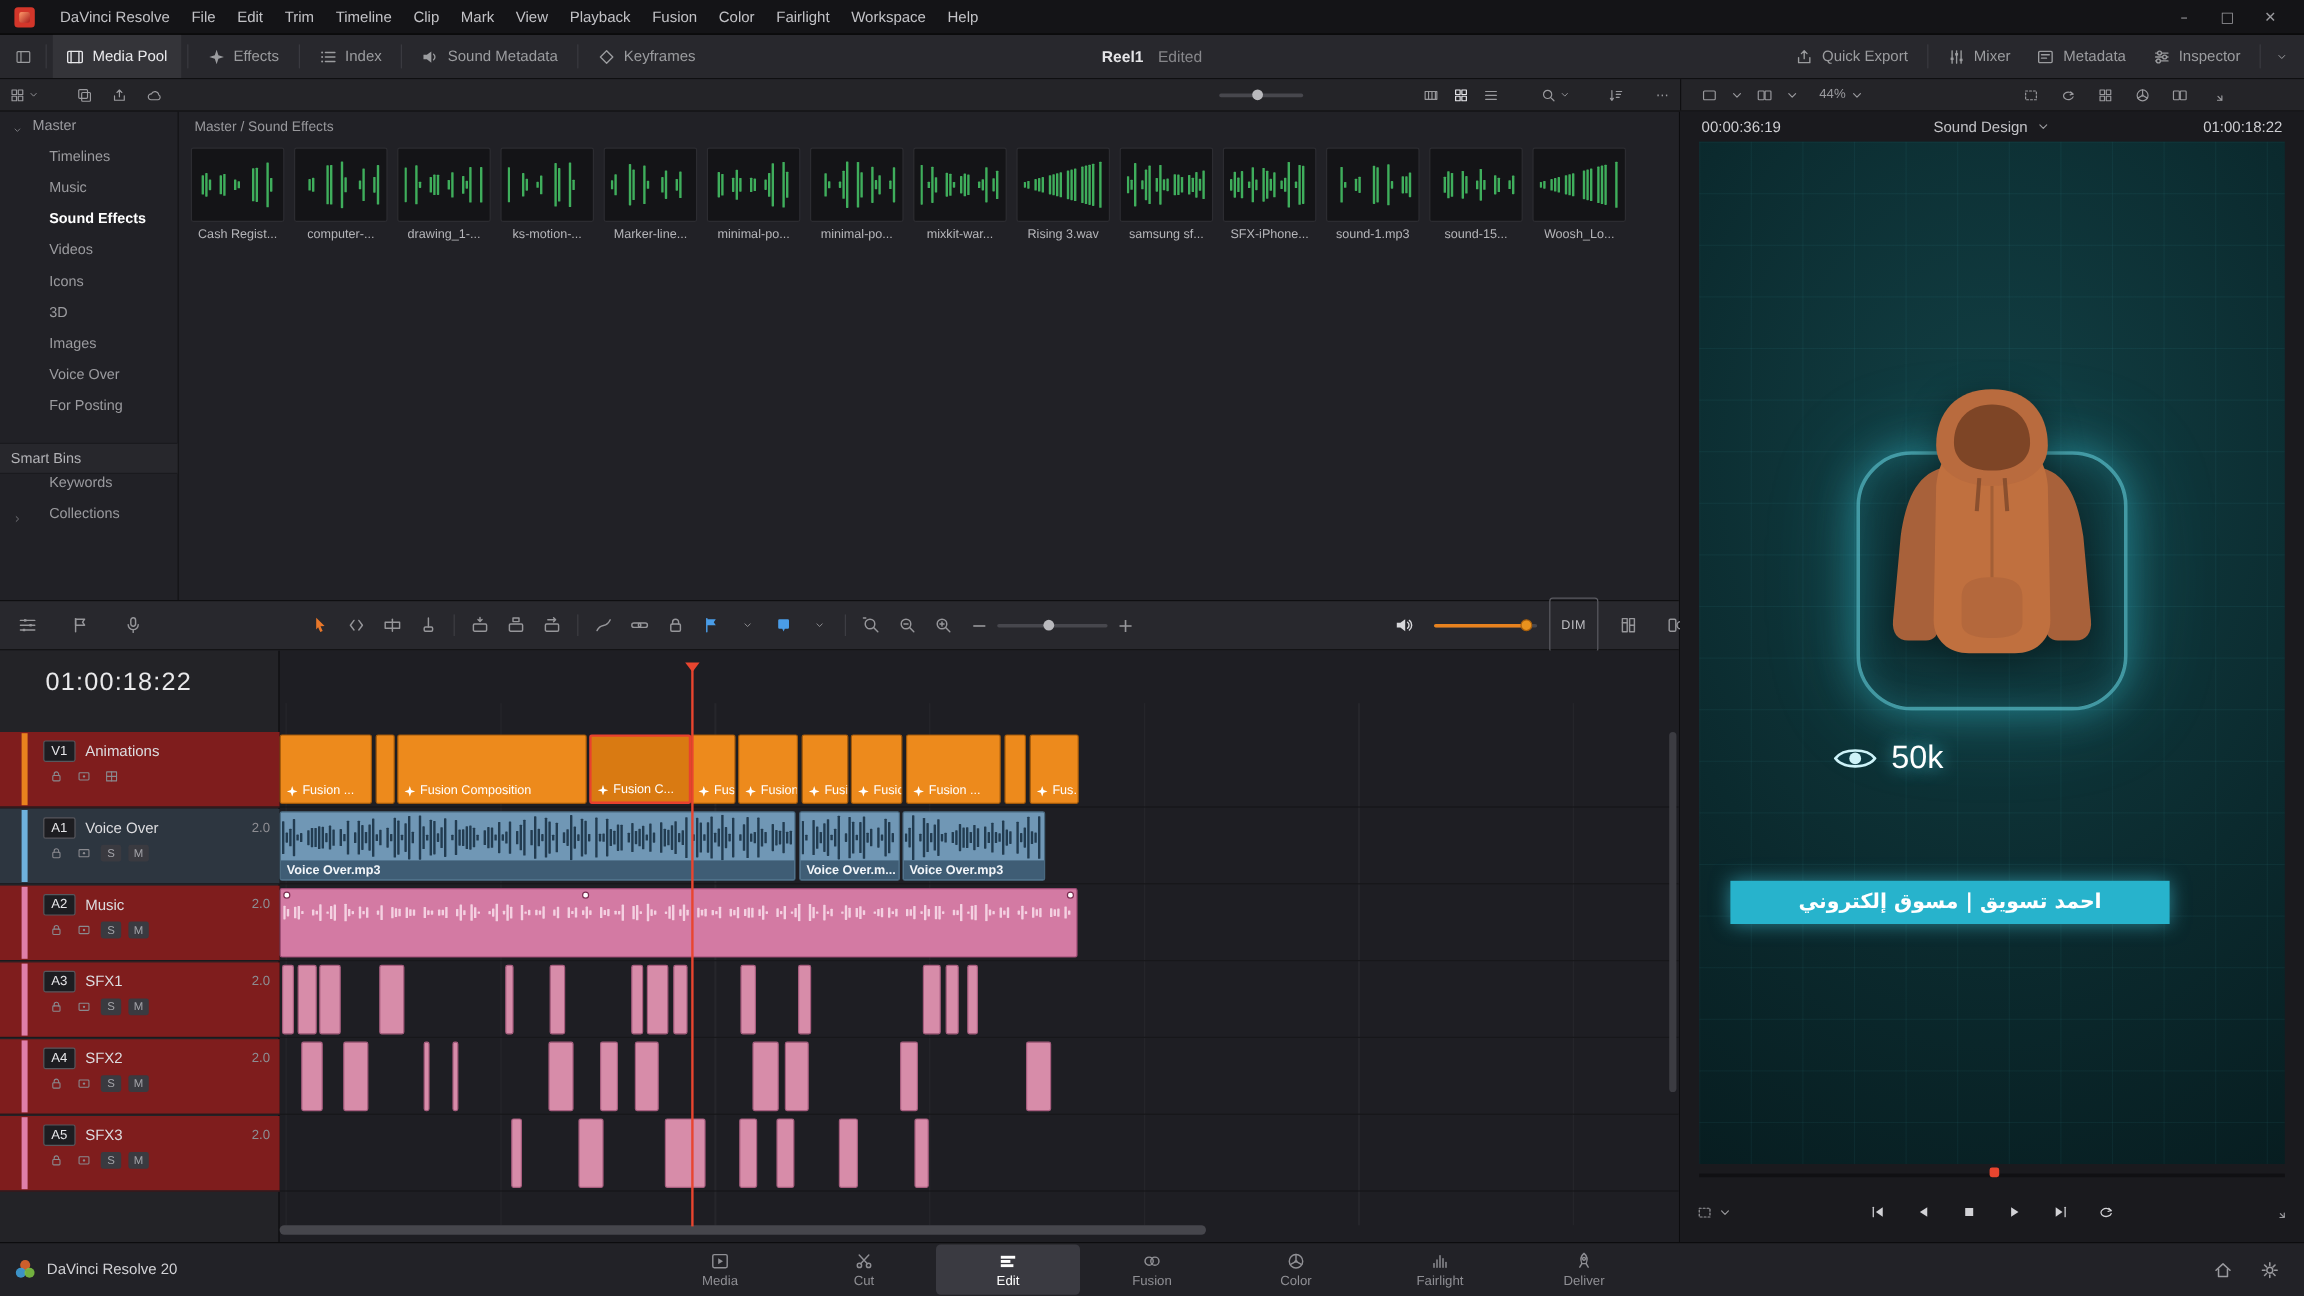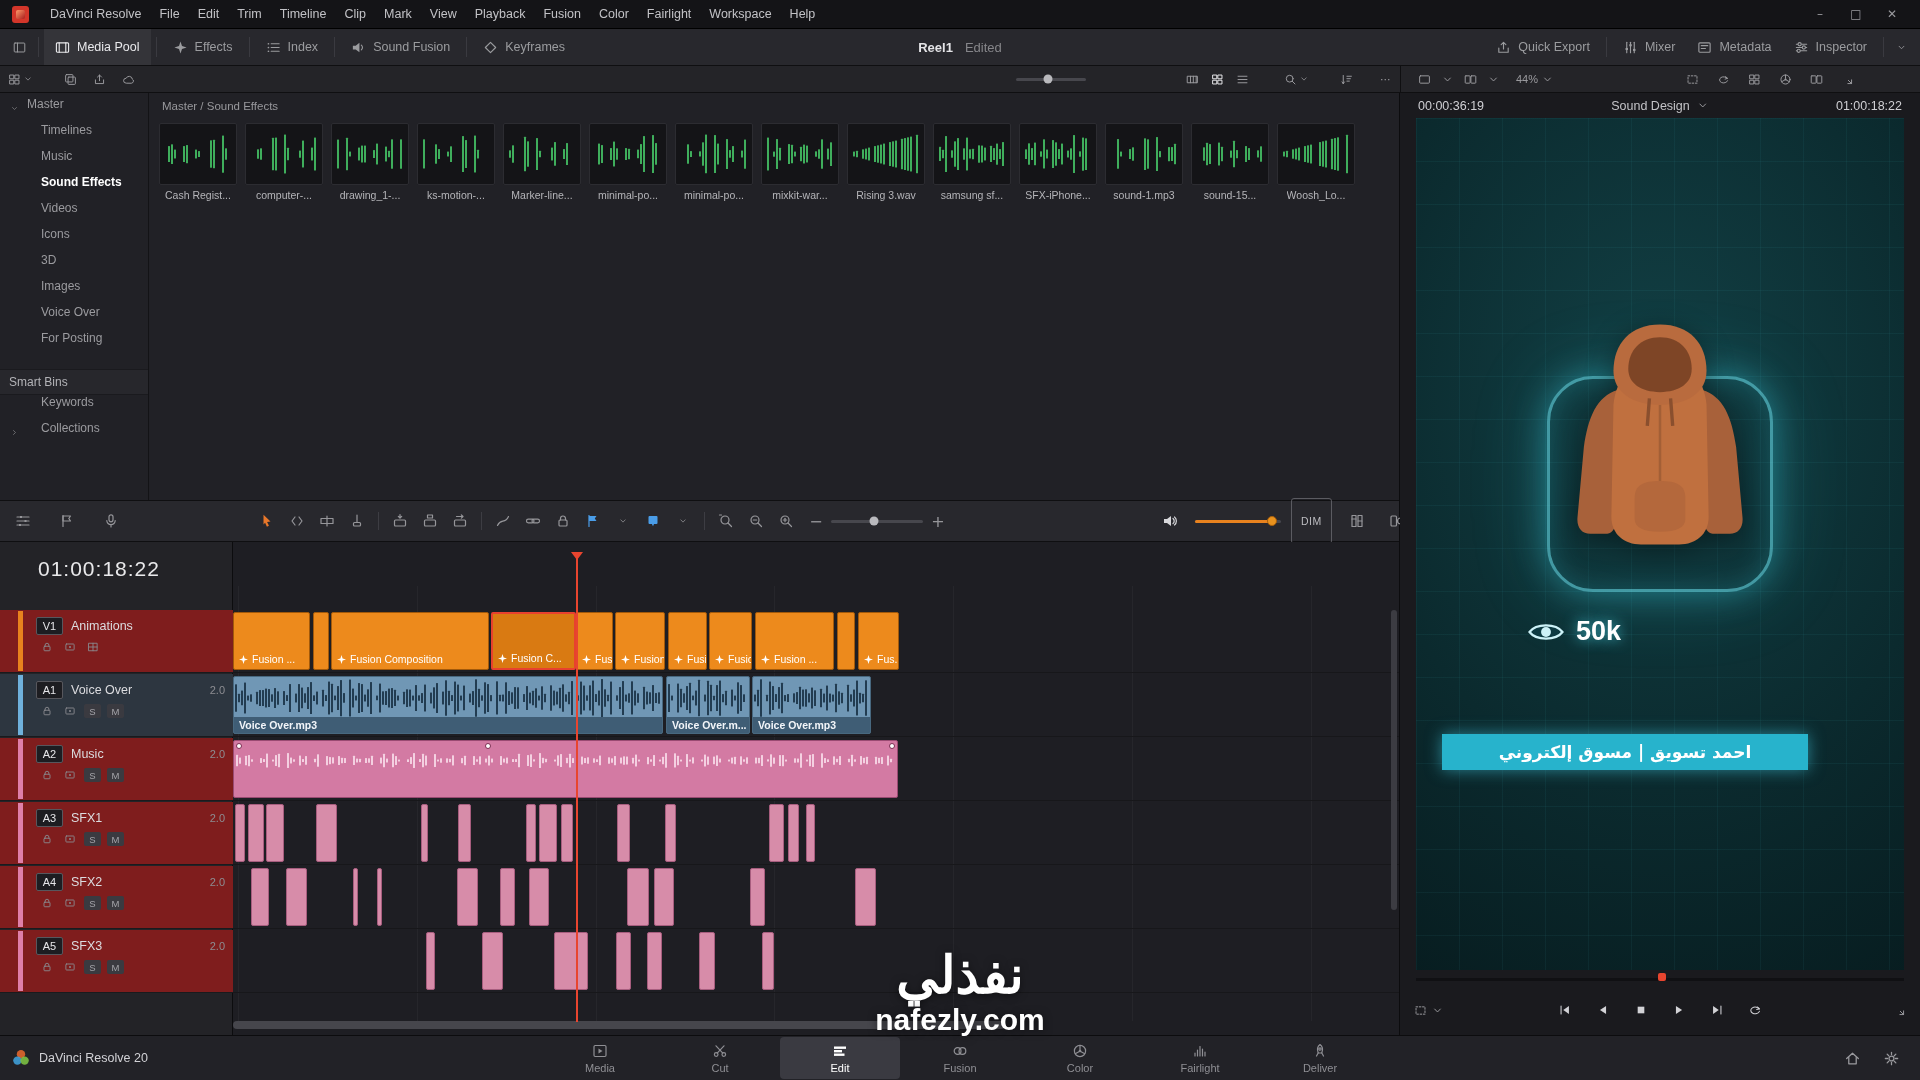--- a/index.html
+++ b/index.html
@@ -100,21 +100,21 @@
 
 .viewer{flex:1;background:#1a1a1e;display:flex;flex-direction:column;position:relative;min-width:0;}
 .v-tcrow{height:25px;flex:none;display:flex;align-items:center;padding:0 18px;font-size:12.5px;color:#cfcfd3;position:relative;}
 .v-name{position:absolute;left:50%;transform:translateX(-50%);color:#c3c3c7;display:flex;align-items:center;gap:6px;}
 .v-tc-right{margin-left:auto;}
 .v-video{margin:0 16px;height:852px;flex:none;position:relative;overflow:hidden;background:radial-gradient(120% 90% at 50% 32%,#124045 0%,#0b2a2e 52%,#06181b 100%);}
 .grid-overlay{position:absolute;inset:0;background-image:linear-gradient(rgba(80,220,235,.055) 1px,transparent 1px),linear-gradient(90deg,rgba(80,220,235,.055) 1px,transparent 1px);background-size:43px 43px;}
 .glow-frame{position:absolute;left:50%;transform:translateX(-50%);top:258px;width:226px;height:216px;border-radius:46px;border:3px solid rgba(110,235,250,.55);box-shadow:0 0 34px rgba(60,215,235,.4),0 0 80px rgba(60,215,235,.18),inset 0 0 28px rgba(60,215,235,.22);}
 .hoodie{position:absolute;left:50%;transform:translateX(-50%);top:198px;filter:drop-shadow(0 6px 14px rgba(0,0,0,.45));}
 .views{position:absolute;left:112px;top:498px;display:flex;align-items:center;gap:12px;color:#fff;}
-.views .count{font-size:27px;font-weight:bold;text-shadow:0 0 14px rgba(80,220,240,.8);}
+.views .count{font-size:27px;font-weight:normal;text-shadow:0 0 14px rgba(80,220,240,.8);}
 .caption{position:absolute;left:26px;top:616px;width:366px;height:36px;background:#27b3cc;box-shadow:0 0 16px rgba(70,210,235,.55);display:flex;align-items:center;justify-content:center;color:#fff;font-weight:bold;font-size:17px;direction:rtl;font-family:"DejaVu Sans",sans-serif;}
 .v-scrub{height:17px;margin:0 16px;position:relative;flex:none;}
 .v-scrub .track{position:absolute;left:0;right:0;top:8px;height:3px;background:#101013;}
 .v-scrub .mark{position:absolute;left:50.4%;top:3px;width:8px;height:8px;background:#e8452f;border-radius:2px;transform:translateX(-50%);}
 .v-transport{height:46px;display:flex;align-items:center;padding:0 14px;position:relative;color:#c6c6ca;}
 .tr-center{position:absolute;left:50%;transform:translateX(-50%);display:flex;gap:16px;align-items:center;}
 .tr-btn{width:22px;height:22px;display:flex;align-items:center;justify-content:center;color:#d2d2d6;}
 
 .pagebar{height:45px;background:#222227;border-top:1px solid #0c0c0e;display:flex;align-items:center;position:relative;}
 .pb-left{display:flex;align-items:center;gap:9px;padding-left:12px;font-size:12.5px;color:#d2d2d6;}
@@ -192,21 +192,21 @@
             <circle cx="2.6" cy="12" r="0.9" fill="currentColor" stroke="none"></circle>
           </svg>
           <span>Index</span>
         </div>
         <span class="tb-sep"></span>
         <div class="tb-btn">
           <svg width="15" height="15" viewBox="0 0 16 16" fill="none" stroke="currentColor" stroke-width="1.2" stroke-linecap="round" stroke-linejoin="round">
             <path d="M2 6 L5 6 L9 3 L9 13 L5 10 L2 10 Z" fill="currentColor" stroke="none"></path>
             <path d="M11 5.5 C12.6 6.8 12.6 9.2 11 10.5"></path>
           </svg>
-          <span>Sound Fusion</span>
+          <span>Sound Metadata</span>
         </div>
         <span class="tb-sep"></span>
         <div class="tb-btn">
           <svg width="15" height="15" viewBox="0 0 16 16" fill="none" stroke="currentColor" stroke-width="1.2" stroke-linecap="round" stroke-linejoin="round">
             <path d="M8 2.5 L13.5 8 L8 13.5 L2.5 8 Z"></path>
           </svg>
           <span>Keyframes</span>
         </div>
       </div>
     <div class="tb-center">
@@ -1765,18 +1765,14 @@
         </span>
       <span class="st-icon" id="ic-p2">
           <svg width="17" height="17" viewBox="0 0 16 16" fill="none" stroke="currentColor" stroke-width="1.2" stroke-linecap="round" stroke-linejoin="round">
             <circle cx="8" cy="8" r="2.3"></circle>
             <path d="M8 2.2 V4.3 M8 11.7 V13.8 M2.2 8 H4.3 M11.7 8 H13.8 M3.9 3.9 L5.4 5.4 M10.6 10.6 L12.1 12.1 M12.1 3.9 L10.6 5.4 M5.4 10.6 L3.9 12.1"></path>
           </svg>
         </span>
     </div>
   </div>
 
-  <div class="watermark">
-    <div class="wm1">نفذلي</div>
-    <div class="wm2">nafezly.com</div>
-  </div>
 
 </div>
 
 </body></html>

